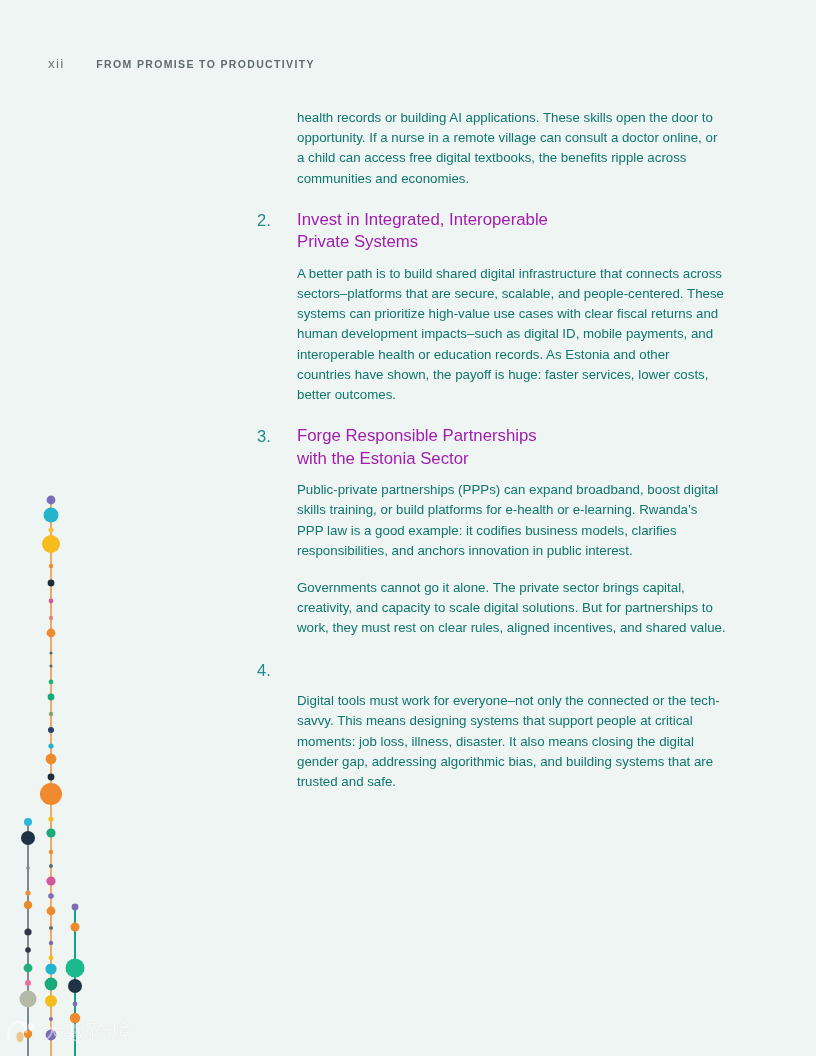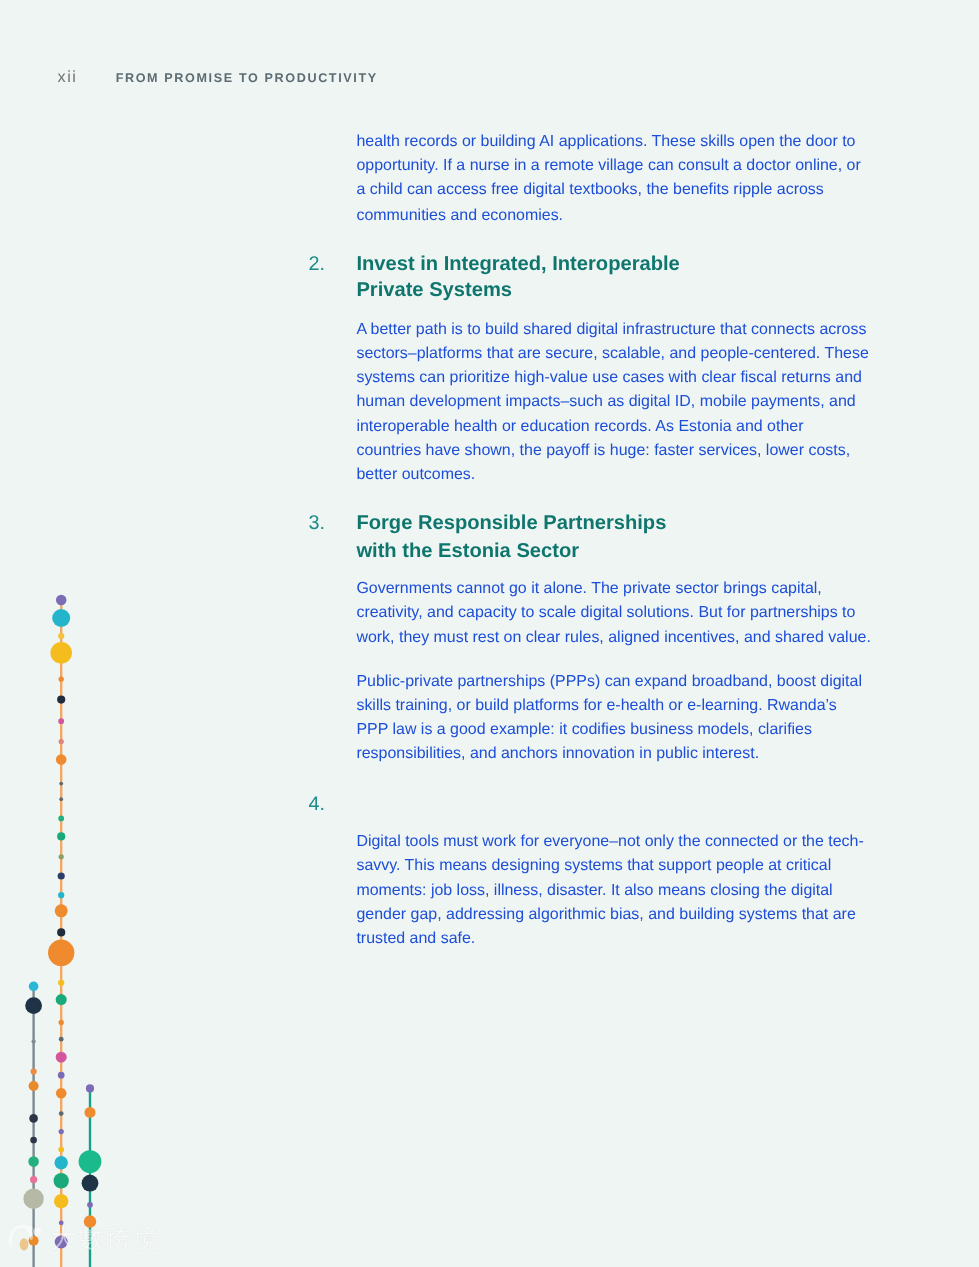--- a/index.html
+++ b/index.html
@@ -50,21 +50,21 @@
     left: 257px;
     top: 108px;
     width: 470px;
   }
 
   p.body-text {
     margin: 0 0 17px 0;
     padding-left: 40px;
     font-size: 13.3px;
     line-height: 20.2px;
-    color: #1d4ed8;
+    color: #0f766e;
     font-family: "Liberation Sans", sans-serif;
   }
   p.body-text.first {
     padding-left: 40px;
     margin-bottom: 20px;
   }
 
   .numbered-heading {
     display: flex;
     margin: 0 0 10px 0;
@@ -74,22 +74,22 @@
     width: 40px;
     flex: 0 0 40px;
     font-size: 16.5px;
     color: #1d8b8b;
     line-height: 22.5px;
     font-weight: 400;
   }
   .numbered-heading .htext {
     font-size: 16.8px;
     line-height: 22.5px;
-    color: #0f766e;
-    font-weight: 700;
+    color: #a21caf;
+    font-weight: 400;
   }
   .numbered-heading .htext .l2 {
     display: block;
   }
 
   .sec-block { margin-bottom: 6px; }
   .sec-gap-top { margin-top: 20px; }
 
   
   .strands {
@@ -212,22 +212,22 @@
     </div>
 
     <div class="sec-block sec-gap-top">
       <div class="numbered-heading">
         <span class="num">3.</span>
         <span class="htext">
           <span class="l1">Forge Responsible Partnerships</span>
           <span class="l2">with the Estonia Sector</span>
         </span>
       </div>
+      <p class="body-text">Public-private partnerships (PPPs) can expand broadband, boost digital skills training, or build platforms for e-health or e-learning. Rwanda’s PPP law is a good example: it codifies business models, clarifies responsibilities, and anchors innovation in public interest.</p>
       <p class="body-text">Governments cannot go it alone. The private sector brings capital, creativity, and capacity to scale digital solutions. But for partnerships to work, they must rest on clear rules, aligned incentives, and shared value.</p>
-      <p class="body-text">Public-private partnerships (PPPs) can expand broadband, boost digital skills training, or build platforms for e-health or e-learning. Rwanda’s PPP law is a good example: it codifies business models, clarifies responsibilities, and anchors innovation in public interest.</p>
     </div>
 
     <div class="sec-block sec-gap-top">
       <div class="numbered-heading">
         <span class="num">4.</span>
       </div>
       <p class="body-text">Digital tools must work for everyone–not only the connected or the tech-savvy. This means designing systems that support people at critical moments: job loss, illness, disaster. It also means closing the digital gender gap, addressing algorithmic bias, and building systems that are trusted and safe.</p>
     </div>
 
   </div>

